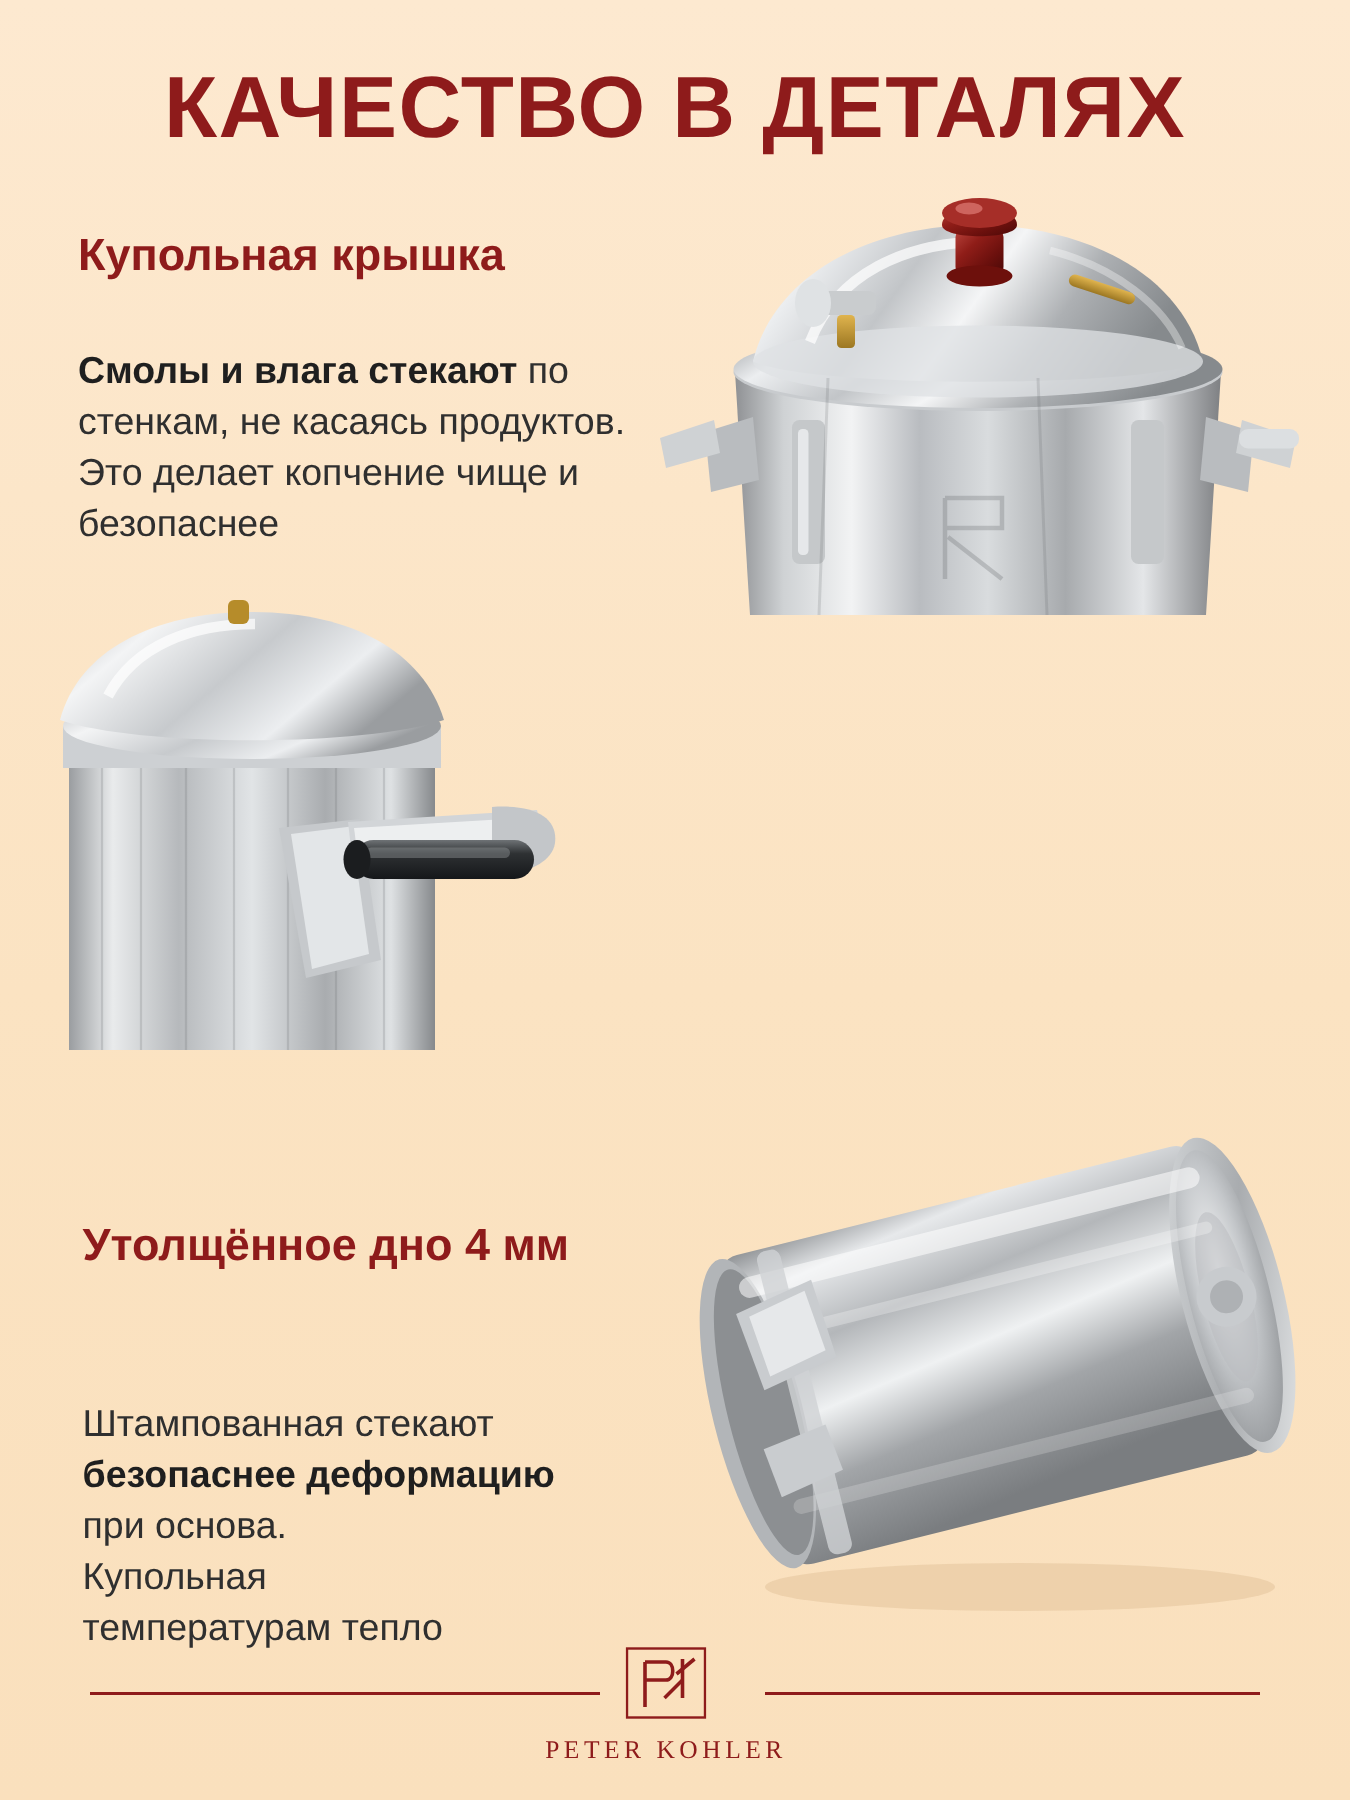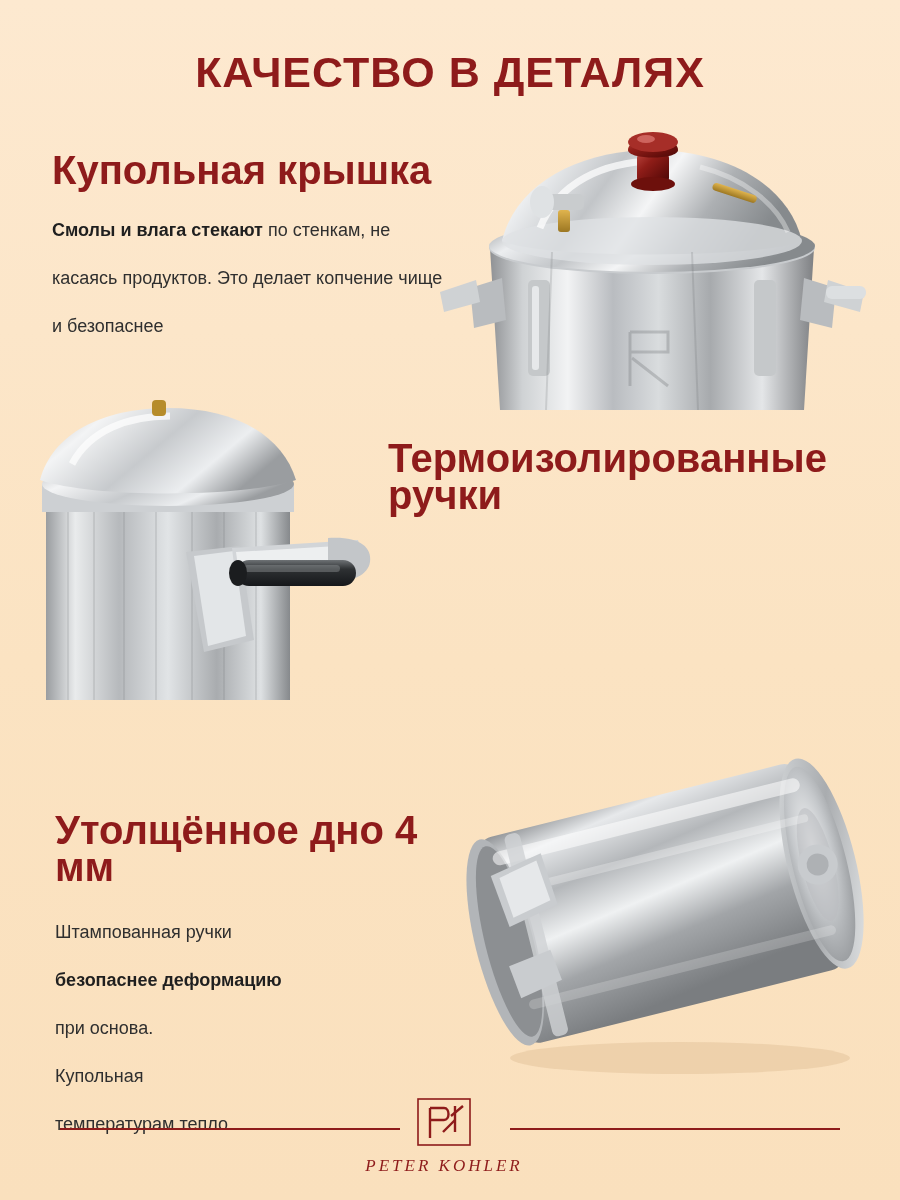--- a/index.html
+++ b/index.html
@@ -22,42 +22,43 @@
     overflow: hidden;
   }
 
   
   .title {
     position: absolute;
     top: 46px;
     left: 0;
     width: 900px;
     text-align: center;
-    font-size: 43px;
+    font-size: 58px;
     line-height: 52px;
     font-weight: bold;
     letter-spacing: 1px;
     color: #8e1b1b;
     font-family: "Liberation Sans", sans-serif;
   }
 
   
   .block-head {
     position: absolute;
     color: #8e1b1b;
-    font-size: 40px;
+    font-size: 30px;
     line-height: 37px;
     font-weight: bold;
   }
   .block-body {
     position: absolute;
     color: #2f2f2f;
-    font-size: 18px;
-    line-height: 48px;
+    font-size: 25px;
+    line-height: 34px;
     font-weight: normal;
+    margin-top: 24px;
   }
   .block-body b {
     font-weight: bold;
     color: #1f1f1f;
   }
 
   
   #sec1-head { left: 52px; top: 152px; width: 420px; }
   #sec1-body { left: 52px; top: 206px; width: 400px; }
 
@@ -87,21 +88,20 @@
   }
   #footer-line-left  { left: 60px;  width: 340px; }
   #footer-line-right { left: 510px; width: 330px; }
 
   .logo-wrap {
     position: absolute;
     left: 0;
     top: 1098px;
     width: 888px;
     text-align: center;
-    font-style: italic;
   }
   .logo-mark {
     display: inline-block;
     position: relative;
     width: 54px;
     height: 48px;
   }
   .logo-mark svg { display: block; }
   .logo-text {
     margin-top: 6px;
@@ -193,21 +193,20 @@
         <path d="M236 266 L200 238"></path>
       </g>
 
       <g opacity="0.18" stroke="#5f6265" stroke-width="2">
         <path d="M120 132 L114 290"></path>
         <path d="M260 132 L266 290"></path>
       </g>
     </svg>
   </div>
 
-  <div class="block-head" id="sec2-head">Термоизолированные ручки</div>
 
   <div class="photo" id="photo2">
     <svg width="360" height="300" viewBox="0 0 360 300">
       <defs>
         <linearGradient id="steelBody2" x1="0" y1="0" x2="1" y2="0">
           <stop offset="0%" stop-color="#9a9da0"></stop>
           <stop offset="12%" stop-color="#e9ebec"></stop>
           <stop offset="30%" stop-color="#b6b9bc"></stop>
           <stop offset="50%" stop-color="#e1e4e6"></stop>
           <stop offset="70%" stop-color="#a9acaf"></stop>
@@ -256,21 +255,21 @@
       <path d="M300 138 C330 136 344 146 342 162 C340 176 320 184 300 182" fill="#c3c6c9"></path>
 
       <rect x="208" y="160" width="120" height="26" rx="13" fill="url(#handleGrip2)"></rect>
       <rect x="216" y="165" width="96" height="7" rx="3.5" fill="#8e9295" opacity="0.45"></rect>
       <ellipse cx="210" cy="173" rx="9" ry="13" fill="#1b1d1f"></ellipse>
     </svg>
   </div>
 
   <div class="block-head" id="sec3-head">Утолщённое дно 4 мм</div>
   <div class="block-body" id="sec3-body">
-    <span>Штампованная ручки</span><br>
+    <span>Штампованная стекают</span><br>
     <b>безопаснее деформацию</b><br>
     <span>при основа.</span><br>
     <span>Купольная</span><br>
     <span>температурам тепло</span>
   </div>
 
   <div class="photo" id="photo3">
     <svg width="440" height="340" viewBox="0 0 440 340">
       <defs>
         <linearGradient id="steelBody3" x1="0" y1="0" x2="0.25" y2="1">

